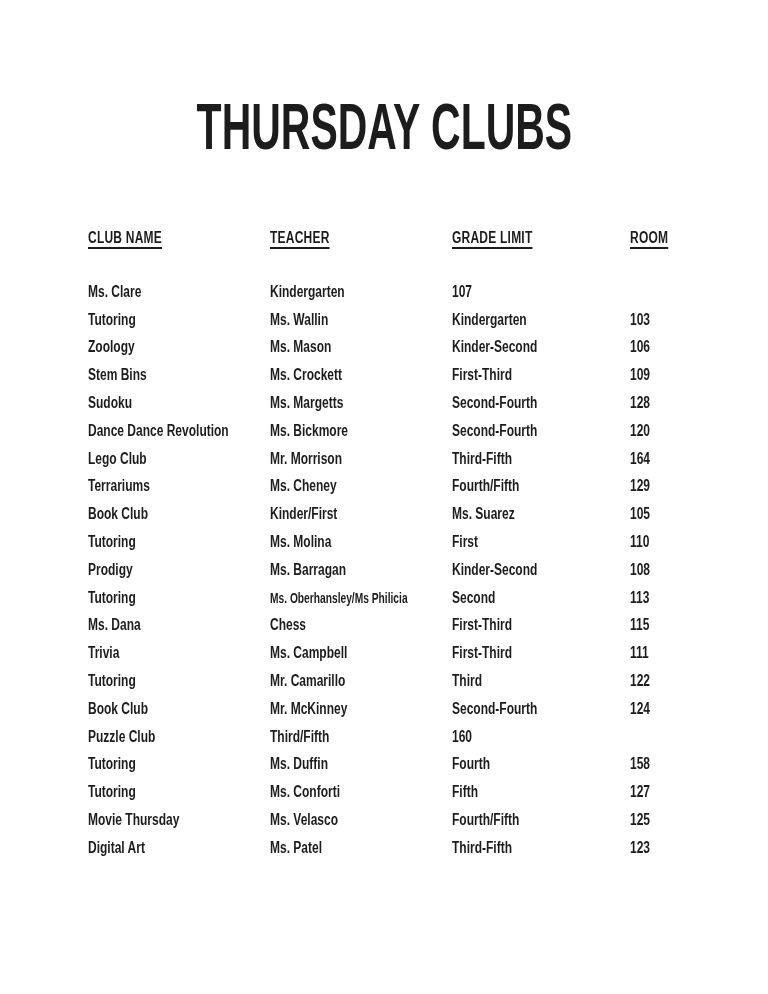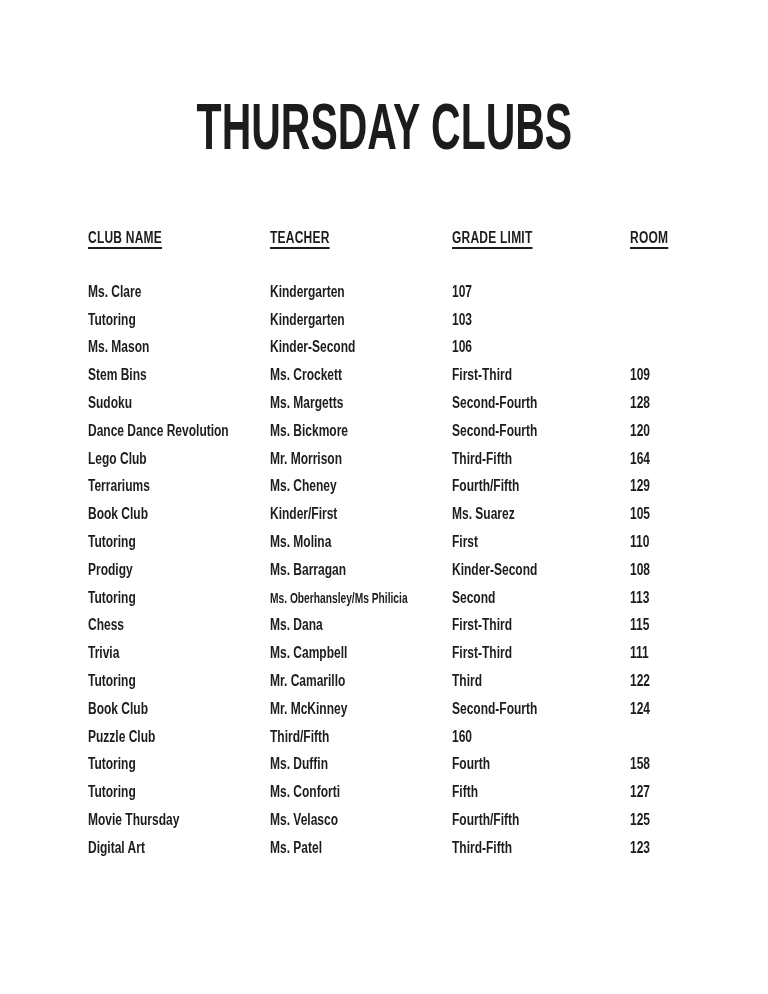--- a/index.html
+++ b/index.html
@@ -98,24 +98,26 @@
         <div class="th"><span class="cond">ROOM</span></div>
       </div>
     <div class="tbody">
         <div class="tr">
           <div class="td"><span class="cond">Ms. Clare</span></div>
           <div class="td"><span class="cond">Kindergarten</span></div>
           <div class="td"><span class="cond">107</span></div>
         </div>
         <div class="tr">
           <div class="td"><span class="cond">Tutoring</span></div>
+          <div class="td"><span class="cond">Ms. Wallin</span></div>
           <div class="td"><span class="cond">Kindergarten</span></div>
           <div class="td"><span class="cond">103</span></div>
         </div>
         <div class="tr">
+          <div class="td"><span class="cond">Zoology</span></div>
           <div class="td"><span class="cond">Ms. Mason</span></div>
           <div class="td"><span class="cond">Kinder-Second</span></div>
           <div class="td"><span class="cond">106</span></div>
         </div>
         <div class="tr">
           <div class="td"><span class="cond">Stem Bins</span></div>
           <div class="td"><span class="cond">Ms. Crockett</span></div>
           <div class="td"><span class="cond">First-Third</span></div>
           <div class="td"><span class="cond">109</span></div>
         </div>
@@ -161,22 +163,22 @@
           <div class="td"><span class="cond">Kinder-Second</span></div>
           <div class="td"><span class="cond">108</span></div>
         </div>
         <div class="tr">
           <div class="td"><span class="cond">Tutoring</span></div>
           <div class="td"><span class="cond tight">Ms. Oberhansley/Ms Philicia</span></div>
           <div class="td"><span class="cond">Second</span></div>
           <div class="td"><span class="cond">113</span></div>
         </div>
         <div class="tr">
+          <div class="td"><span class="cond">Ms. Dana</span></div>
           <div class="td"><span class="cond">Chess</span></div>
-          <div class="td"><span class="cond">Ms. Dana</span></div>
           <div class="td"><span class="cond">First-Third</span></div>
           <div class="td"><span class="cond">115</span></div>
         </div>
         <div class="tr">
           <div class="td"><span class="cond">Trivia</span></div>
           <div class="td"><span class="cond">Ms. Campbell</span></div>
           <div class="td"><span class="cond">First-Third</span></div>
           <div class="td"><span class="cond">111</span></div>
         </div>
         <div class="tr">

